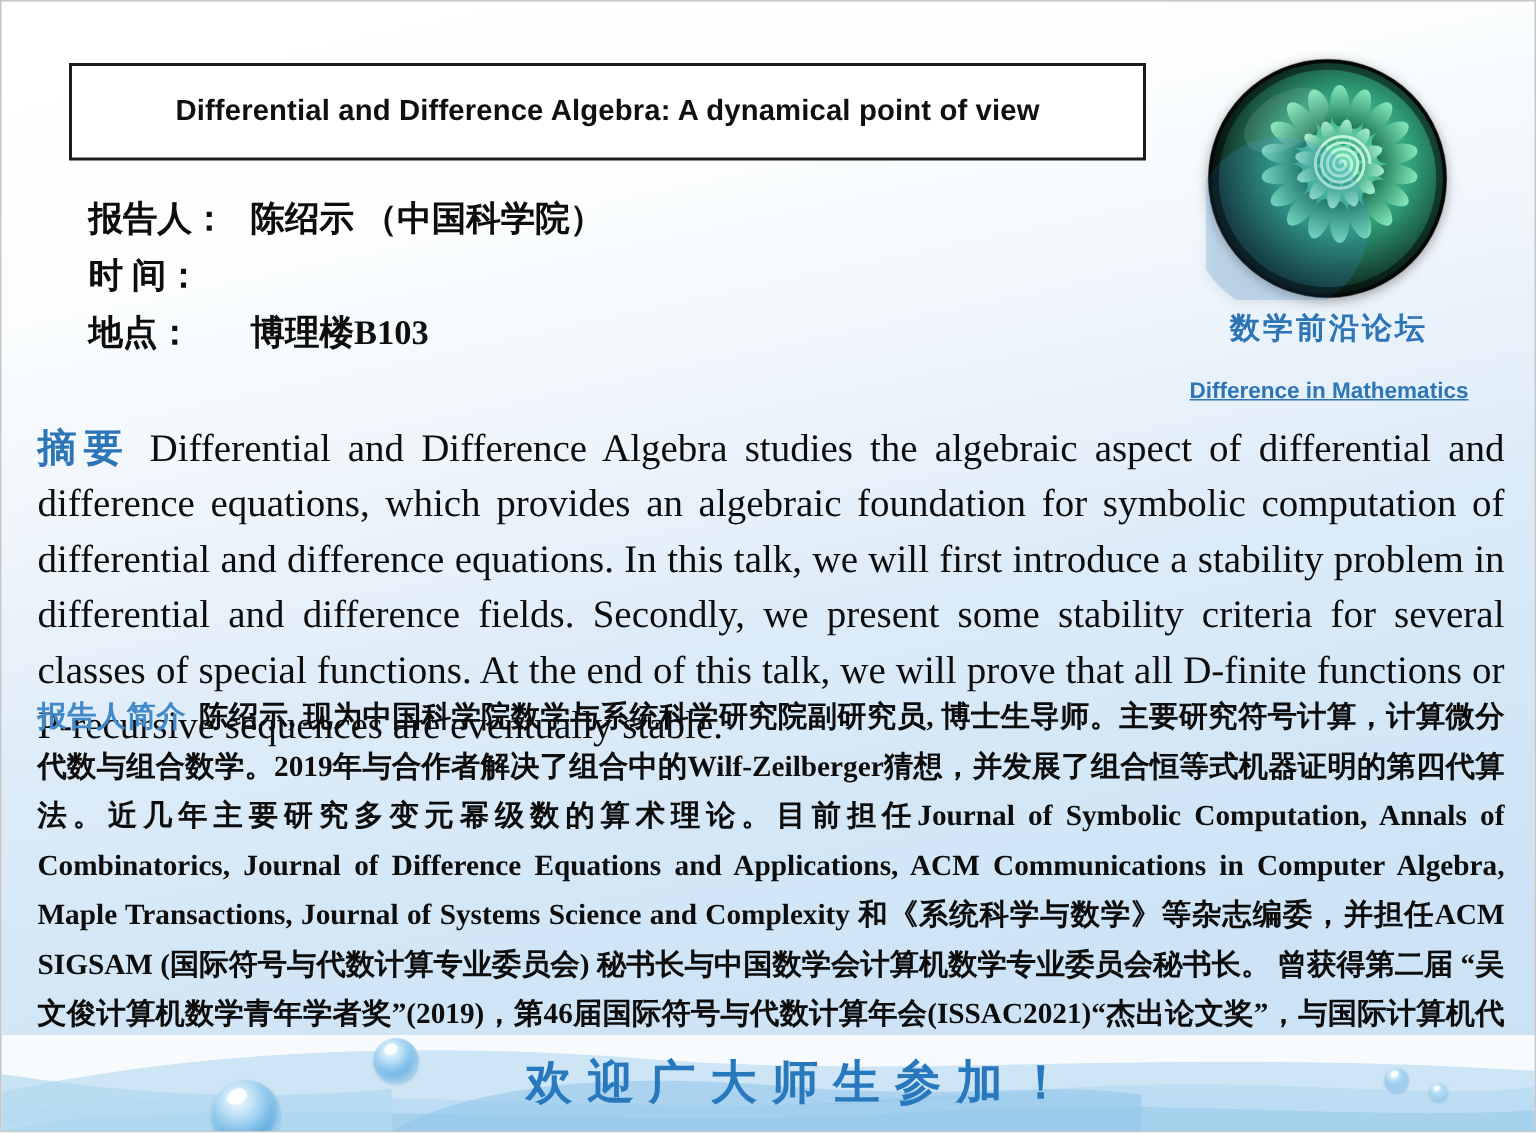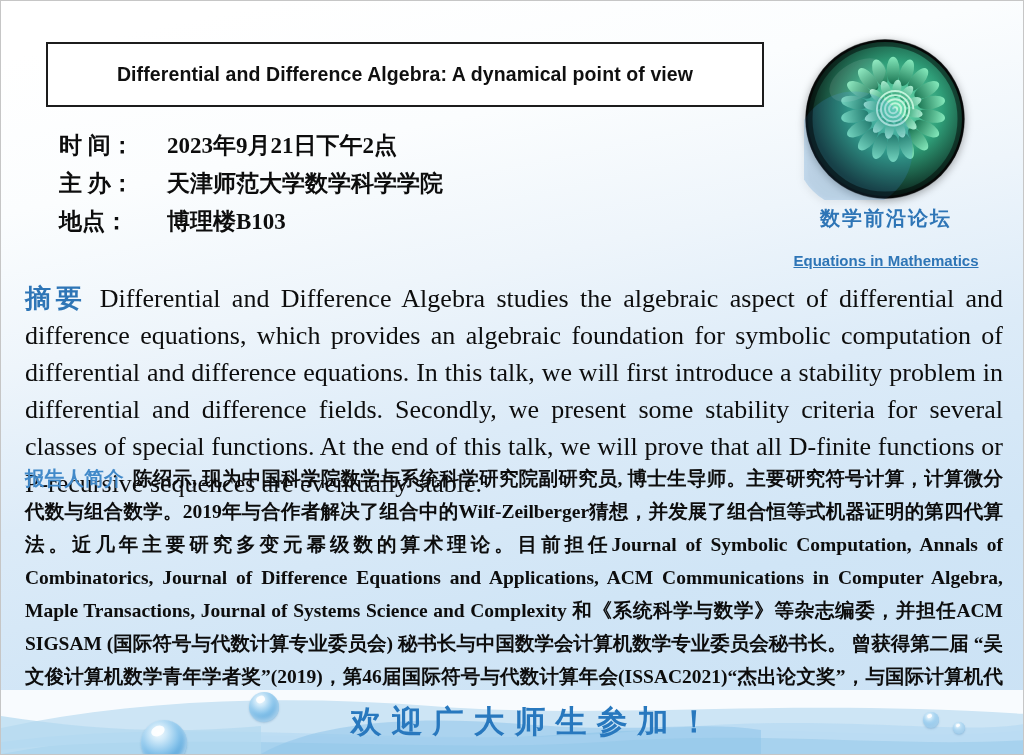--- a/index.html
+++ b/index.html
@@ -135,30 +135,29 @@
         <ellipse cx="110" cy="62" rx="5.5" ry="11" transform="rotate(340 110 88)"></ellipse>
       </g>
       <path d="M110,88 a2.5,2.5 0 0,1 5,0 a5,5 0 0,1 -10,0 a7.5,7.5 0 0,1 15,0 a10,10 0 0,1 -20,0 a12.5,12.5 0 0,1 25,0 a15,15 0 0,1 -30,0 a17.5,17.5 0 0,1 35,0 a20,20 0 0,1 -40,0 a22.5,22.5 0 0,1 45,0" fill="none" stroke="#c6f6dd" stroke-width="2.4" opacity="0.95"></path>
       <circle cx="62" cy="138" r="72" fill="#3a8fd0" opacity="0.22"></circle>
       <circle cx="100" cy="100" r="94" fill="none" stroke="#000000" stroke-width="9" opacity="0.45"></circle>
       <ellipse cx="66" cy="52" rx="38" ry="22" fill="#ffffff" opacity="0.10" transform="rotate(-30 66 52)"></ellipse>
     </svg>
   </div>
 
   <div class="forum-cn">数学前沿论坛</div>
-  <div class="forum-en">Equations in Mathematics</div>
+  <div class="forum-en">Difference in Mathematics</div>
 
   <div class="details">
     <div class="row">
-      <span class="label">时 间：</span>
-      <span class="value">2023年9月21日下午2点</span>
+      <span class="label">报告人：</span>
+      <span class="value">陈绍示 （中国科学院）</span>
     </div>
     <div class="row">
-      <span class="label">主 办：</span>
-      <span class="value">天津师范大学数学科学学院</span>
+      <span class="label">时 间：</span>
     </div>
     <div class="row">
       <span class="label">地点：</span>
       <span class="value">博理楼B103</span>
     </div>
   </div>
 
   <p class="abstract">
     <span class="sec-label">摘要</span><span>Differential and Difference Algebra studies the algebraic aspect of differential and difference equations, which provides an algebraic foundation for symbolic computation of differential and difference equations. In this talk, we will first introduce a stability problem in differential and difference fields. Secondly, we present some stability criteria for several classes of special functions. At the end of this talk, we will prove that all D-finite functions or P-recursive sequences are eventually stable.</span>
   </p>

